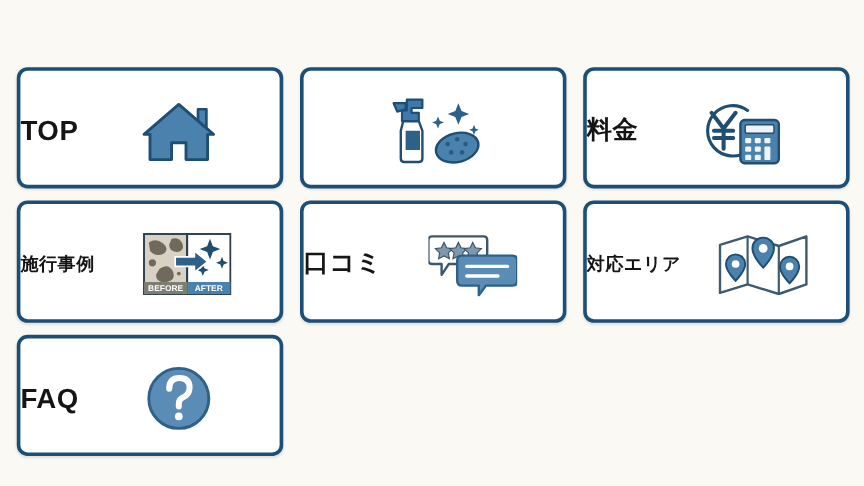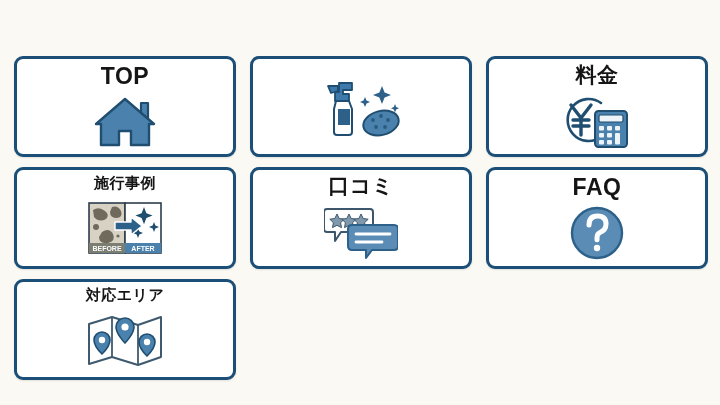--- a/index.html
+++ b/index.html
@@ -18,21 +18,21 @@
     grid-template-rows: repeat(3, 1fr);
     column-gap: 14px;
     row-gap: 10px;
   }
   .card {
     background: #ffffff;
     border: 3px solid #1c4f77;
     border-radius: 9px;
     position: relative;
     display: flex;
-    flex-direction: column;
+    flex-direction: row;
     align-items: center;
     justify-content: flex-start;
     padding-top: 5px;
     box-shadow: 0 1px 2px rgba(0,0,0,0.10);
     overflow: hidden;
   }
   .card-label {
     font-weight: bold;
     color: #151515;
     letter-spacing: 0.5px;
@@ -165,43 +165,43 @@
         <path d="M28 20 H70 Q74 20 74 24 V41 Q74 45 70 45 H48 L42 53 L42 45 H28 Q24 45 24 41 V24 Q24 20 28 20 Z" fill="#5b8cb5" stroke="#2d6189" stroke-width="2" stroke-linejoin="round"></path>
         <g stroke="#ffffff" stroke-width="2.8" stroke-linecap="round">
           <line x1="32" y1="29" x2="66" y2="29"></line>
           <line x1="32" y1="37" x2="58" y2="37"></line>
         </g>
       </svg>
     </div>
   </div>
 
   <div class="card">
-    <div class="card-label lbl-latin">FAQ</div>
-    <div class="card-icon">
-      <svg width="56" height="56" viewBox="0 0 56 56">
-        <circle cx="28" cy="28" r="25" fill="#5b8cb5" stroke="#2d6189" stroke-width="2.4"></circle>
-        <path d="M20 20 q0 -9 8.5 -9 q8.5 0 8.5 8 q0 6 -6 8.5 q-3 1.3 -3 5.2 v2" fill="none" stroke="#ffffff" stroke-width="5" stroke-linecap="round" stroke-linejoin="round"></path>
-        <circle cx="28" cy="43" r="3.2" fill="#ffffff"></circle>
-      </svg>
-    </div>
-  </div>
-
-  <div class="card">
     <div class="card-label lbl-jp-sm">対応エリア</div>
     <div class="card-icon">
       <svg width="76" height="52" viewBox="0 0 76 52">
 
         <path d="M2 10 L25 3 L51 11 L74 3 L74 43 L51 51 L25 43 L2 50 Z" fill="#ffffff" stroke="#3f5a6e" stroke-width="2" stroke-linejoin="round"></path>
         <path d="M25 3 L25 43" fill="none" stroke="#3f5a6e" stroke-width="1.8"></path>
         <path d="M51 11 L51 51" fill="none" stroke="#3f5a6e" stroke-width="1.8"></path>
 
         <path d="M38 4 a9 9 0 0 1 9 9 c0 7 -9 16 -9 16 s-9 -9 -9 -16 a9 9 0 0 1 9 -9 z" fill="#4a82ad" stroke="#1f4e70" stroke-width="1.6"></path>
         <circle cx="38" cy="13" r="3.6" fill="#ffffff"></circle>
         <path d="M15 18 a8 8 0 0 1 8 8 c0 6.2 -8 14 -8 14 s-8 -7.8 -8 -14 a8 8 0 0 1 8 -8 z" fill="#4a82ad" stroke="#1f4e70" stroke-width="1.6"></path>
         <circle cx="15" cy="26" r="3.2" fill="#ffffff"></circle>
         <path d="M60 20 a8 8 0 0 1 8 8 c0 6.2 -8 14 -8 14 s-8 -7.8 -8 -14 a8 8 0 0 1 8 -8 z" fill="#4a82ad" stroke="#1f4e70" stroke-width="1.6"></path>
         <circle cx="60" cy="28" r="3.2" fill="#ffffff"></circle>
       </svg>
     </div>
   </div>
 
+  <div class="card">
+    <div class="card-label lbl-latin">FAQ</div>
+    <div class="card-icon">
+      <svg width="56" height="56" viewBox="0 0 56 56">
+        <circle cx="28" cy="28" r="25" fill="#5b8cb5" stroke="#2d6189" stroke-width="2.4"></circle>
+        <path d="M20 20 q0 -9 8.5 -9 q8.5 0 8.5 8 q0 6 -6 8.5 q-3 1.3 -3 5.2 v2" fill="none" stroke="#ffffff" stroke-width="5" stroke-linecap="round" stroke-linejoin="round"></path>
+        <circle cx="28" cy="43" r="3.2" fill="#ffffff"></circle>
+      </svg>
+    </div>
+  </div>
+
 
 </div>
 
 </body></html>

